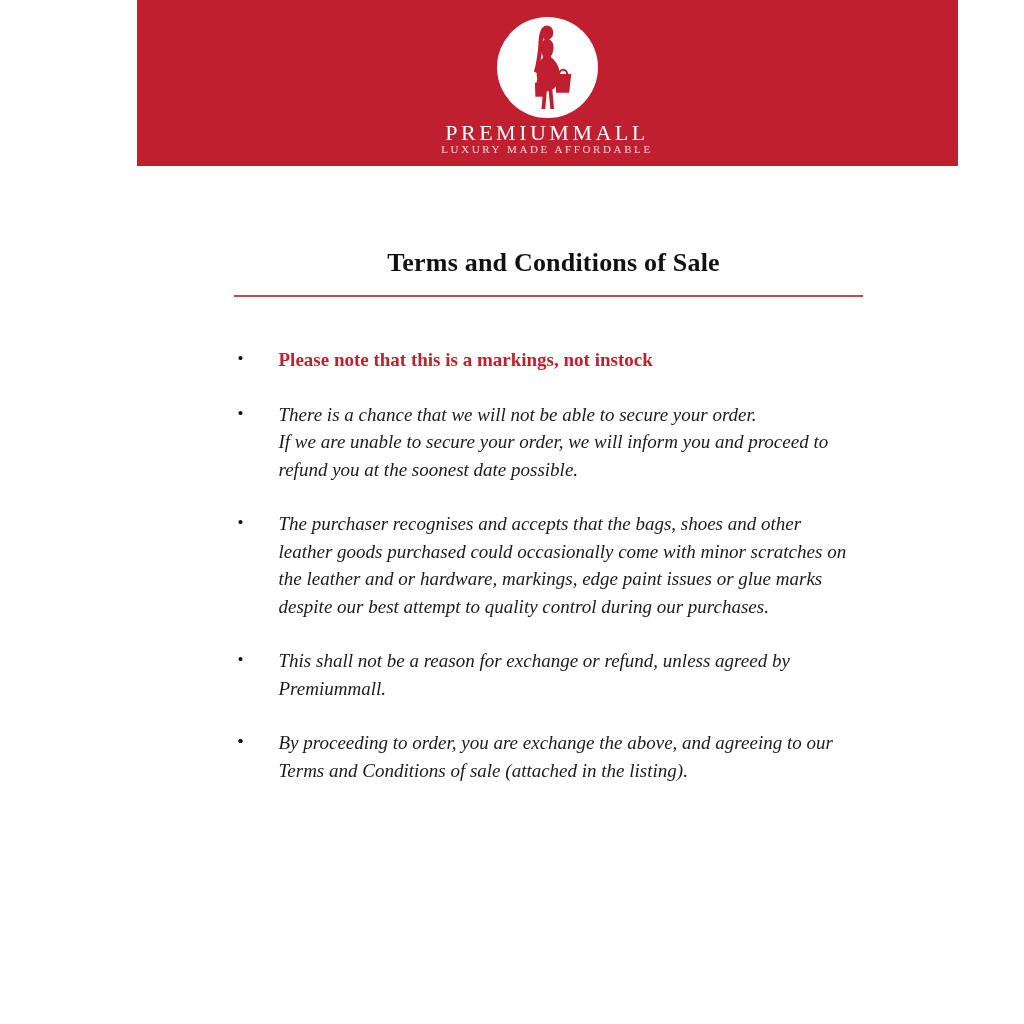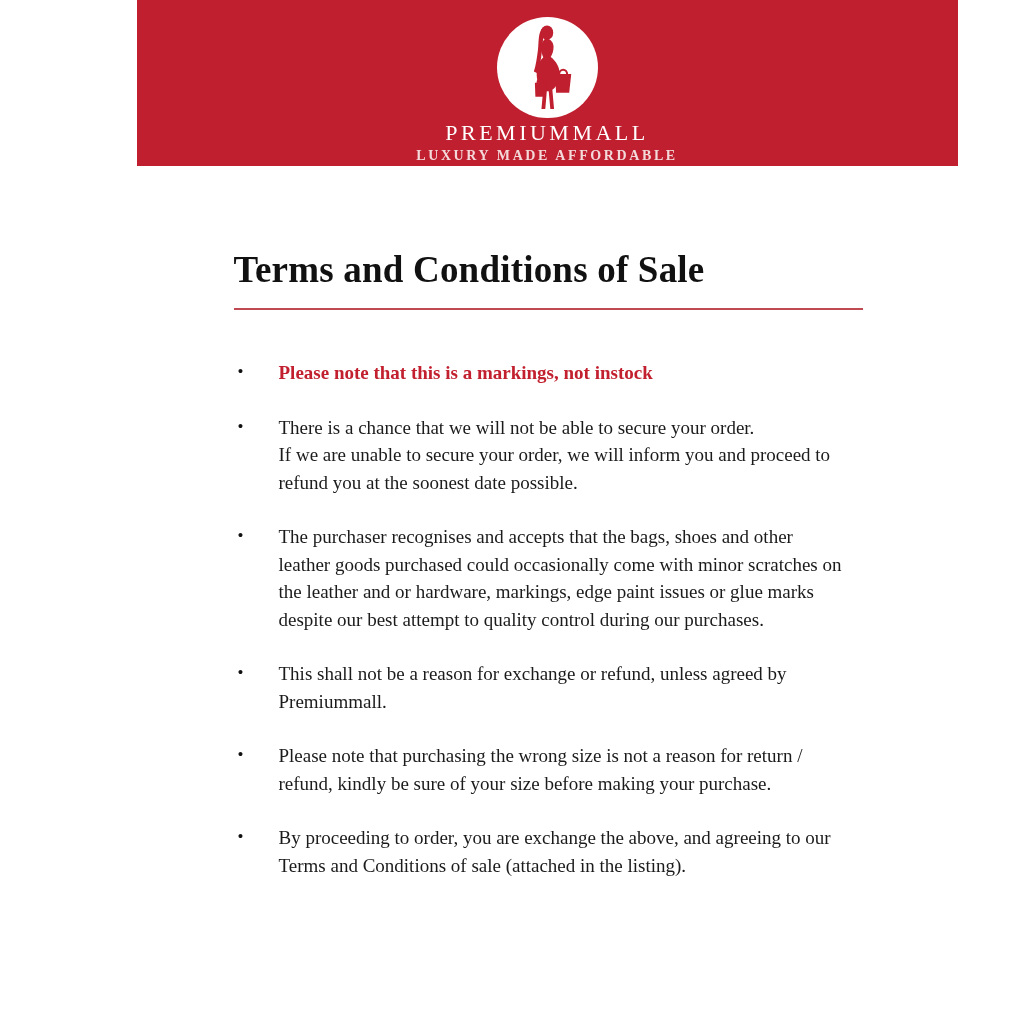--- a/index.html
+++ b/index.html
@@ -24,37 +24,35 @@
   .brand{
     margin-top:4px;
     color:#ffffff;
     font-size:22px;
     letter-spacing:3.5px;
     font-weight:400;
     line-height:1;
     white-space:nowrap;
   }
   .tagline{
-    margin-top:5px;
     color:#f3d9da;
-    font-size:14px;
+    font-size:11px;
     letter-spacing:2.6px;
     font-variant:small-caps;
     text-transform:uppercase;
     line-height:1;
     white-space:nowrap;
-    font-weight:bold;
   }
 
   
   .doc{position:absolute;left:197px;top:166px;width:640px;}
   .doc-title{
     margin-top:82px;
-    text-align:left;
-    font-size:37px;
+    text-align:center;
+    font-size:26px;
     font-weight:700;
     color:#111111;
     letter-spacing:.2px;
   }
   .title-rule{
     margin-top:17px;
     height:2px;
     background:var(--rule);
     border:none;
     width:629px;
@@ -77,20 +75,21 @@
     color:#111111;
   }
   .lead{
     display:block;
     color:var(--accent);
     font-weight:700;
   }
   .body-text{
     display:block;
     white-space:pre-line;
+    font-style:italic;
   }
   .lead:empty,.body-text:empty{display:none;}
 </style>
 </head>
 <body>
 
 <div class="page">
 
   <header class="band">
     <div class="logo-wrap">
@@ -155,22 +154,20 @@
 despite our best attempt to quality control during our purchases.</span>
       </li>
       <li>
         <span class="bullet-marker">•</span>
 
         <span class="body-text">This shall not be a reason for exchange or refund, unless agreed by
 Premiummall.</span>
       </li>
       <li>
         <span class="bullet-marker">•</span>
-        <span class="body-text">Please note that purchasing the wrong size is not a reason for return /
-refund, kindly be sure of your size before making your purchase.</span>
       </li>
       <li>
         <span class="bullet-marker">•</span>
 
         <span class="body-text">By proceeding to order, you are exchange the above, and agreeing to our
 Terms and Conditions of sale (attached in the listing).</span>
       </li>
     </ul>
   </main>
 </div>

